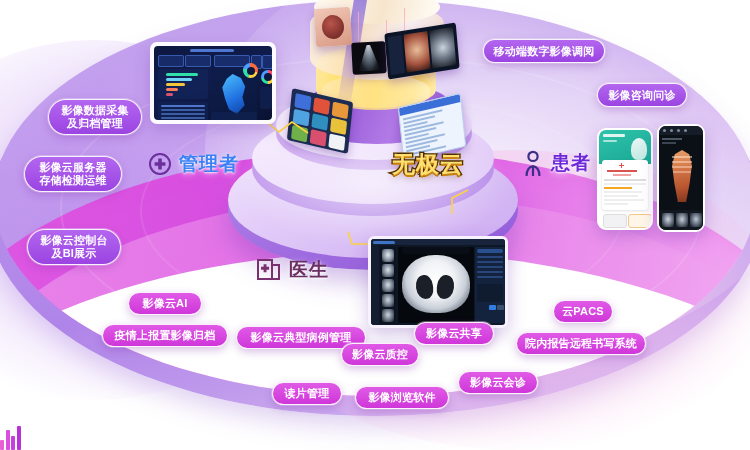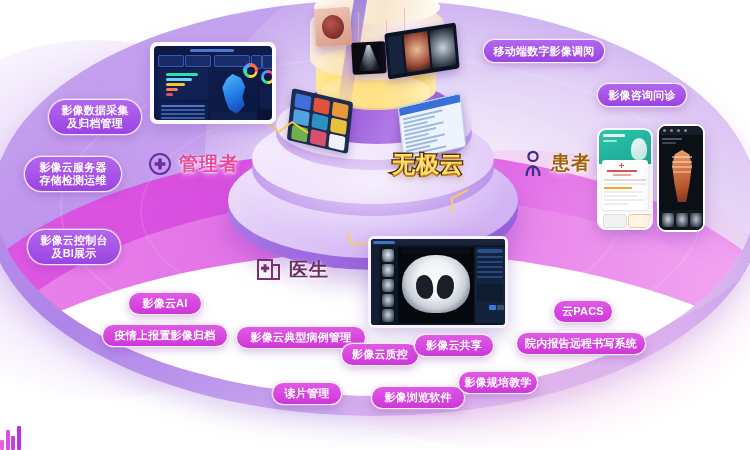--- a/index.html
+++ b/index.html
@@ -134,22 +134,22 @@
     border:1.5px solid rgba(255,255,255,.92);border-radius:999px;
     box-shadow:0 3px 8px rgba(130,50,170,.30), 0 0 0 1px rgba(255,255,255,.35);
     letter-spacing:.2px;white-space:pre-line;}
   .pill.v{background:linear-gradient(180deg,#b366ef 0%,#9b44e2 100%);}
   .pill.m{background:linear-gradient(180deg,#e05ae6 0%,#cf36d9 100%);}
 
   
   .role{position:absolute;display:flex;align-items:center;gap:7px;}
   .role .txt{font-size:19px;font-weight:bold;letter-spacing:1px;
     text-shadow:0 1px 2px rgba(255,255,255,.9),0 2px 6px rgba(255,255,255,.7);}
-  .role-admin .txt{color:#ec4899;}
-  .role-patient .txt{color:#a16207;}
+  .role-admin .txt{color:#3b82f6;}
+  .role-patient .txt{color:#6d28d9;}
   .role-doctor .txt{color:#6b2f63;}
 
   
   .title{position:absolute;left:332px;top:152px;width:132px;text-align:center;
     font-size:23px;font-weight:bold;line-height:1.08;letter-spacing:1px;
     color:#ffdf70;
     -webkit-text-stroke:2.6px #4a2c0a;
     paint-order:stroke fill;
     text-shadow:0 2px 0 #c9820f, 0 3px 7px rgba(90,40,0,.45);}
   .title span{display:block;background:linear-gradient(180deg,#fff4c4 0%,#ffd84d 52%,#f0a820 100%);
@@ -411,19 +411,19 @@
 存储检测运维</div>
 
   <div class="pill v" style="left:483px;top:39px;width:120px;height:22px;font-size:11px;">移动端数字影像调阅</div>
   <div class="pill v" style="left:597px;top:83px;width:88px;height:22px;font-size:11px;">影像咨询问诊</div>
 
   <div class="pill m" style="left:128px;top:292px;width:72px;height:21px;font-size:11px;">影像云AI</div>
   <div class="pill m" style="left:102px;top:324px;width:124px;height:21px;font-size:11px;">疫情上报置影像归档</div>
   <div class="pill m" style="left:236px;top:326px;width:128px;height:21px;font-size:11px;">影像云典型病例管理</div>
   <div class="pill m" style="left:272px;top:382px;width:68px;height:21px;font-size:11px;">读片管理</div>
   <div class="pill m" style="left:341px;top:343px;width:76px;height:21px;font-size:11px;">影像云质控</div>
-  <div class="pill m" style="left:371px;top:386px;width:92px;height:21px;font-size:11px;">影像浏览软件</div>
-  <div class="pill m" style="left:414px;top:334px;width:78px;height:21px;font-size:11px;">影像云共享</div>
-  <div class="pill m" style="left:458px;top:371px;width:78px;height:21px;font-size:11px;">影像规培教学</div>
+  <div class="pill m" style="left:355px;top:386px;width:92px;height:21px;font-size:11px;">影像浏览软件</div>
+  <div class="pill m" style="left:414px;top:322px;width:78px;height:21px;font-size:11px;">影像云共享</div>
+  <div class="pill m" style="left:458px;top:371px;width:78px;height:21px;font-size:11px;">影像云会诊</div>
   <div class="pill m" style="left:553px;top:300px;width:58px;height:21px;font-size:11px;">云PACS</div>
   <div class="pill m" style="left:516px;top:332px;width:128px;height:21px;font-size:11px;text-align:right;">院内报告远程书写系统</div>
 
 </div>
 
 </body></html>

